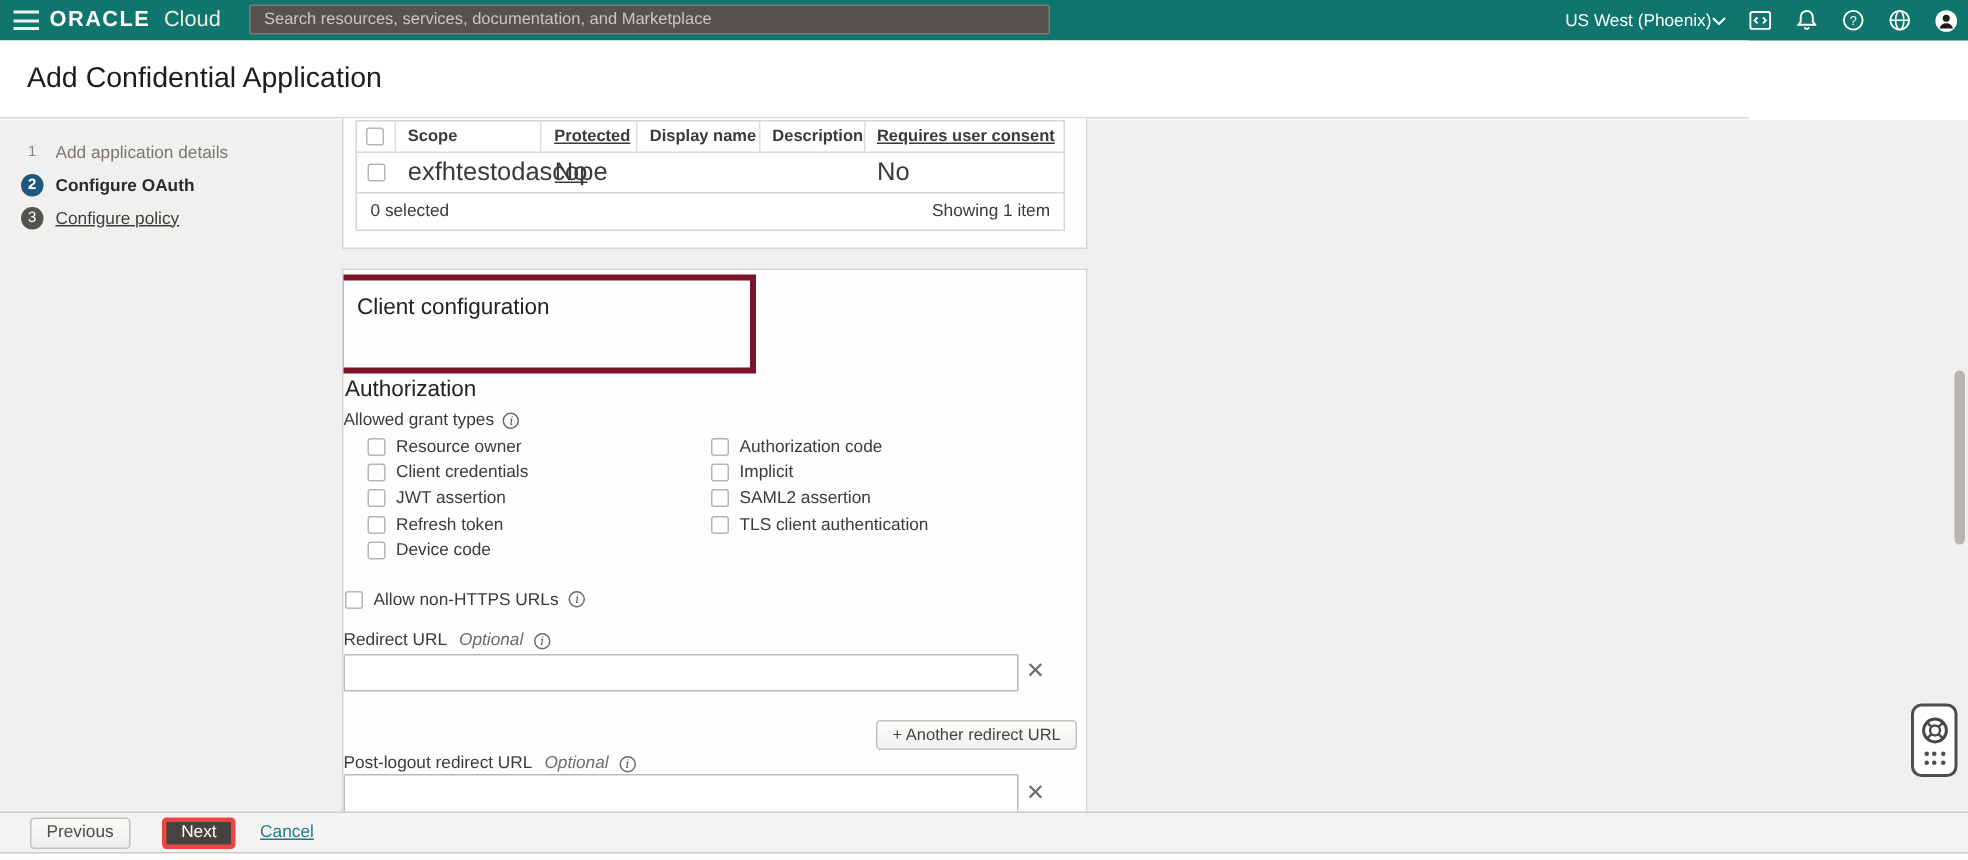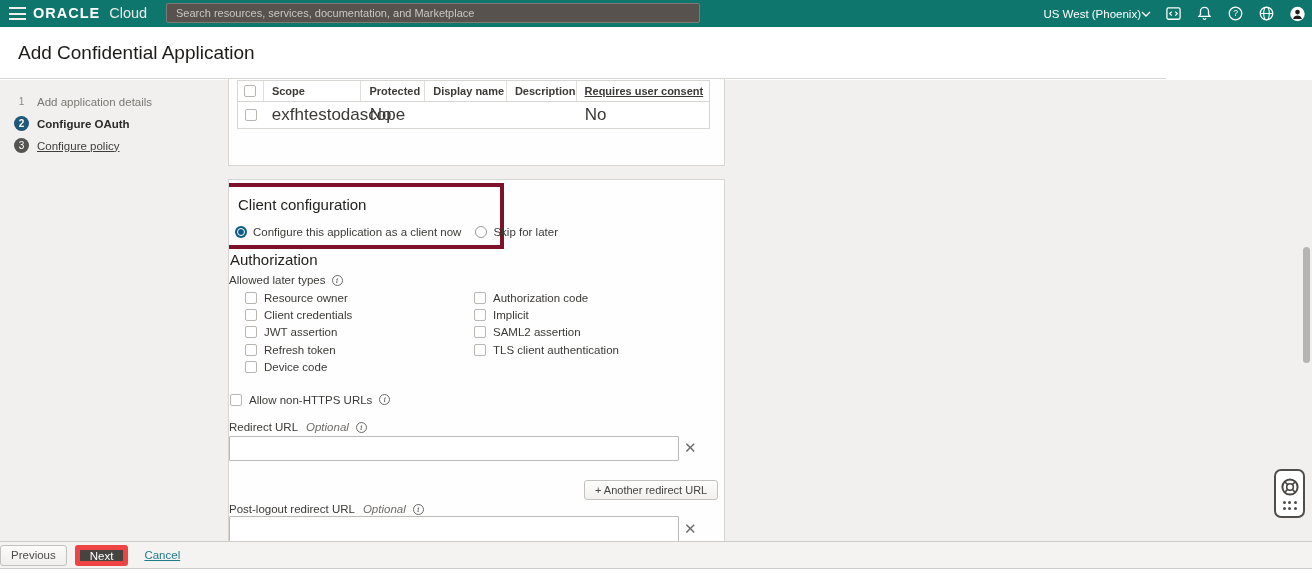--- a/index.html
+++ b/index.html
@@ -41,21 +41,21 @@
 
   
   .panel-table { left:228px; top:-1px; width:497px; height:87px; border-top:none; }
   .scope-table { position:absolute; left:8px; top:1px; width:473px; border:1px solid #d8d6d3; background:#fff; }
   .thead { display:flex; height:21px; border-bottom:1px solid #d8d6d3; }
   .th { display:flex; align-items:center; padding-left:8px; font-weight:700; font-size:11px; color:#3b3a37; border-right:1px solid #e0deda; }
   .th:last-child { border-right:none;text-decoration:underline; }
   .trow { display:flex; height:26px; align-items:center; font-size:17px; color:#3b3a37; }
   .td { padding-left:8px; }
   .c0 { width:26px; display:flex; justify-content:center; padding-left:0; }
-  .c1 { width:98px; } .c2 { width:64px; } .c3 { width:82px; } .c4 { width:70px; } .c5 { width:133px; }
+  .c1 { width:98px; } .c2 { width:64px;text-decoration:underline; } .c3 { width:82px; } .c4 { width:70px; } .c5 { width:133px; }
   .tfoot { position:absolute; left:8px; top:49px; width:473px; height:26px; border:1px solid #d8d6d3; background:#fff; display:flex; align-items:center; justify-content:space-between; padding:0 9px; font-size:11.5px; color:#3b3a37; }
 
   .cb { width:12px; height:12px; border:1px solid #b9b6b2; border-radius:2px; background:#fff; display:inline-block; flex:0 0 12px; cursor:pointer; }
 
   
   .panel-form { left:228px; top:99px; width:497px; height:363px; border-bottom:none; overflow:hidden; }
 
   .redbox { position:absolute; left:-4px; top:3px; width:279px; height:66px; border:4px solid #7c132b; padding:9px 0 0 9px; background:transparent; }
   .cc-head { font-size:15px; color:#23221f; }
   .radio-row { display:flex; align-items:center; margin-top:13px; margin-left:-3px; font-size:11.5px; color:#3b3a37; white-space:nowrap; }
@@ -84,24 +84,24 @@
   .x1 { top:260px; } .x2 { top:341px; }
   .another { position:absolute; left:355px; top:300px; height:20px; padding:0 10px; font-size:11px; color:#45433f; background:linear-gradient(#fdfdfc,#f1f0ee); border:1px solid #c3c1bd; border-radius:3px; cursor:pointer; font-family:"Liberation Sans", sans-serif; }
 
   
   .vscroll { position:absolute; right:2px; top:167px; width:7px; height:116px; background:#b7b4b1; border-radius:4px; cursor:pointer; }
   .helpwidget { position:absolute; left:1274px; top:389px; width:31px; height:49px; background:#fff; border:2px solid #504e4a; border-radius:7px; display:flex; flex-direction:column; align-items:center; justify-content:center; gap:4px; cursor:pointer; }
   .dots { display:grid; grid-template-columns:repeat(3, 3px); grid-gap:2.5px; }
   .dots span { width:3px; height:3px; background:#504e4a; border-radius:50%; }
 
   
-  .wfooter { position:absolute; left:0; top:541px; width:1312px; height:28px; background:#f4f3f1; border-top:1px solid #cfcdc9; border-bottom:1px solid #cfcdc9; display:flex; align-items:center; }
+  .wfooter { position:absolute; left:0; top:541px; width:1312px; height:28px; background:#f4f3f1; border-top:1px solid #cfcdc9; border-bottom:1px solid #cfcdc9; display:flex; align-items:center; padding-left:20px; }
   .btn { height:21px; padding:0 10px; font-size:11.5px; border-radius:3px; cursor:pointer; font-family:"Liberation Sans", sans-serif; }
   .btn-prev { background:linear-gradient(#fcfbfa,#efeeec); border:1px solid #c3c1bd; color:#4e4c49; }
-  .btn-next { background:#474340; border:5px solid #ef4444; color:#fff; margin-left:8px; }
+  .btn-next { background:#474340; border:3px solid #ef4444; color:#fff; margin-left:21px; }
   .cancel { margin-left:16px; font-size:11.5px; color:#1f7a8a; text-decoration:underline; cursor:pointer; }
 </style>
 </head>
 <body>
 
 <div class="root">
 
   <header class="topbar">
     <div class="hamb">
         <span></span>
@@ -192,38 +192,36 @@
           <div class="td c0">
               <span class="cb"></span>
             </div>
           <div class="td c1">exfhtestodascope</div>
           <div class="td c2">No</div>
           <div class="td c3"></div>
           <div class="td c4"></div>
           <div class="td c5">No</div>
         </div>
       </div>
+      <div class="tfoot">
+        <span>0 selected</span>
+        <span>Showing 1 item</span>
+      </div>
     </section>
 
     <section class="panel panel-form">
 
       <div class="redbox">
         <div class="cc-head">Client configuration</div>
-        <div class="radio-row">
-          <span class="radio on"></span>
-          <span class="rlbl">Configure this application as a client now</span>
-          <span class="radio off radio2"></span>
-          <span class="rlbl">Skip for later</span>
-        </div>
       </div>
 
       <div class="auth-h">Authorization</div>
 
       <div class="agt-row">
-        <span>Allowed later types</span>
+        <span>Allowed grant types</span>
         <span class="info">i</span>
       </div>
 
       <div class="gcol gcol-l">
         <div class="cb-row">
             <span class="cb"></span>
             <span>Resource owner</span>
           </div>
         <div class="cb-row">
             <span class="cb"></span>

